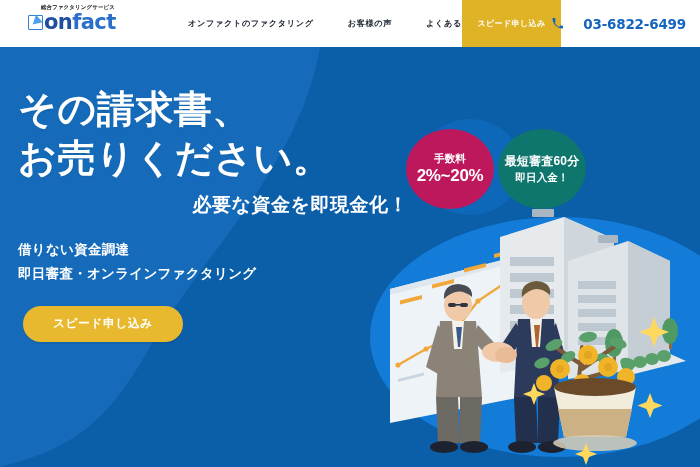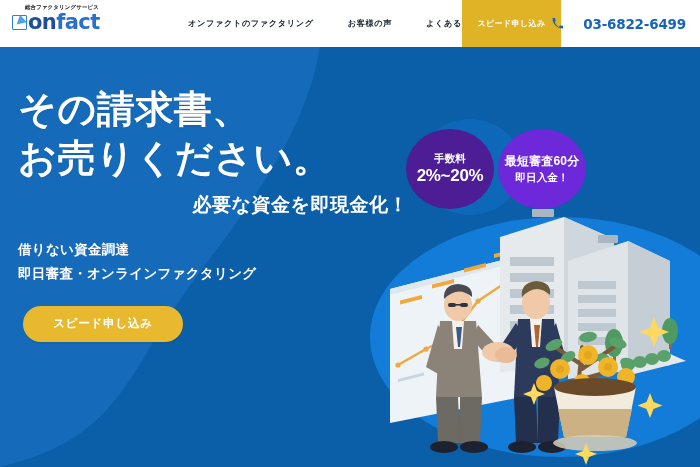--- a/index.html
+++ b/index.html
@@ -13,21 +13,21 @@
   .page { position: relative; width: 700px; height: 467px; overflow: hidden; }
 
   
   .header {
     position: absolute; top: 0; left: 0;
     width: 700px; height: 47px;
     background: #ffffff;
     z-index: 40;
   }
   .logo-block {
-    position: absolute; left: 12px; top: 5px;
+    position: absolute; left: 28px; top: 5px;
     display: flex; flex-direction: column; align-items: flex-start;
     cursor: pointer;
   }
   .logo-tagline {
     font-size: 5.4px; font-weight: 700; color: #16181c;
     letter-spacing: .2px; margin-left: 13px; line-height: 1.1;
     white-space: nowrap;
   }
   .logo-main { display: flex; align-items: center; margin-top: 1px; }
   .logo-mark {
@@ -124,26 +124,26 @@
     box-shadow: 0 2px 0 rgba(0,0,0,.06);
   }
 
   
   .badges {
     position: absolute; top: 82px; left: 406px;
     display: flex; gap: 4px; z-index: 12;
   }
   .badge {
     width: 88px; height: 80px; border-radius: 50%;
-    background: #4c1d95;
+    background: #be185d;
     display: flex; flex-direction: column;
     align-items: center; justify-content: center;
     color: #ffffff; text-align: center; line-height: 1.15;
   }
-  .badge.b2 { background: #6d28d9; }
+  .badge.b2 { background: #0f766e; }
   .badge-l1 { font-size: 10.5px; font-weight: 700; letter-spacing: .2px; }
   .badge-l2 { font-size: 10.5px; font-weight: 700; letter-spacing: .2px; margin-top: 2px; }
   .badge.b1 .badge-l2 { font-size: 17px; letter-spacing: -0.3px; }
   .badge.b2 .badge-l1 { font-size: 12px; }
 
   
   .illus { position: absolute; left: 382px; top: 150px; width: 318px; height: 270px; z-index: 8; }
 </style>
 </head>
 <body>

